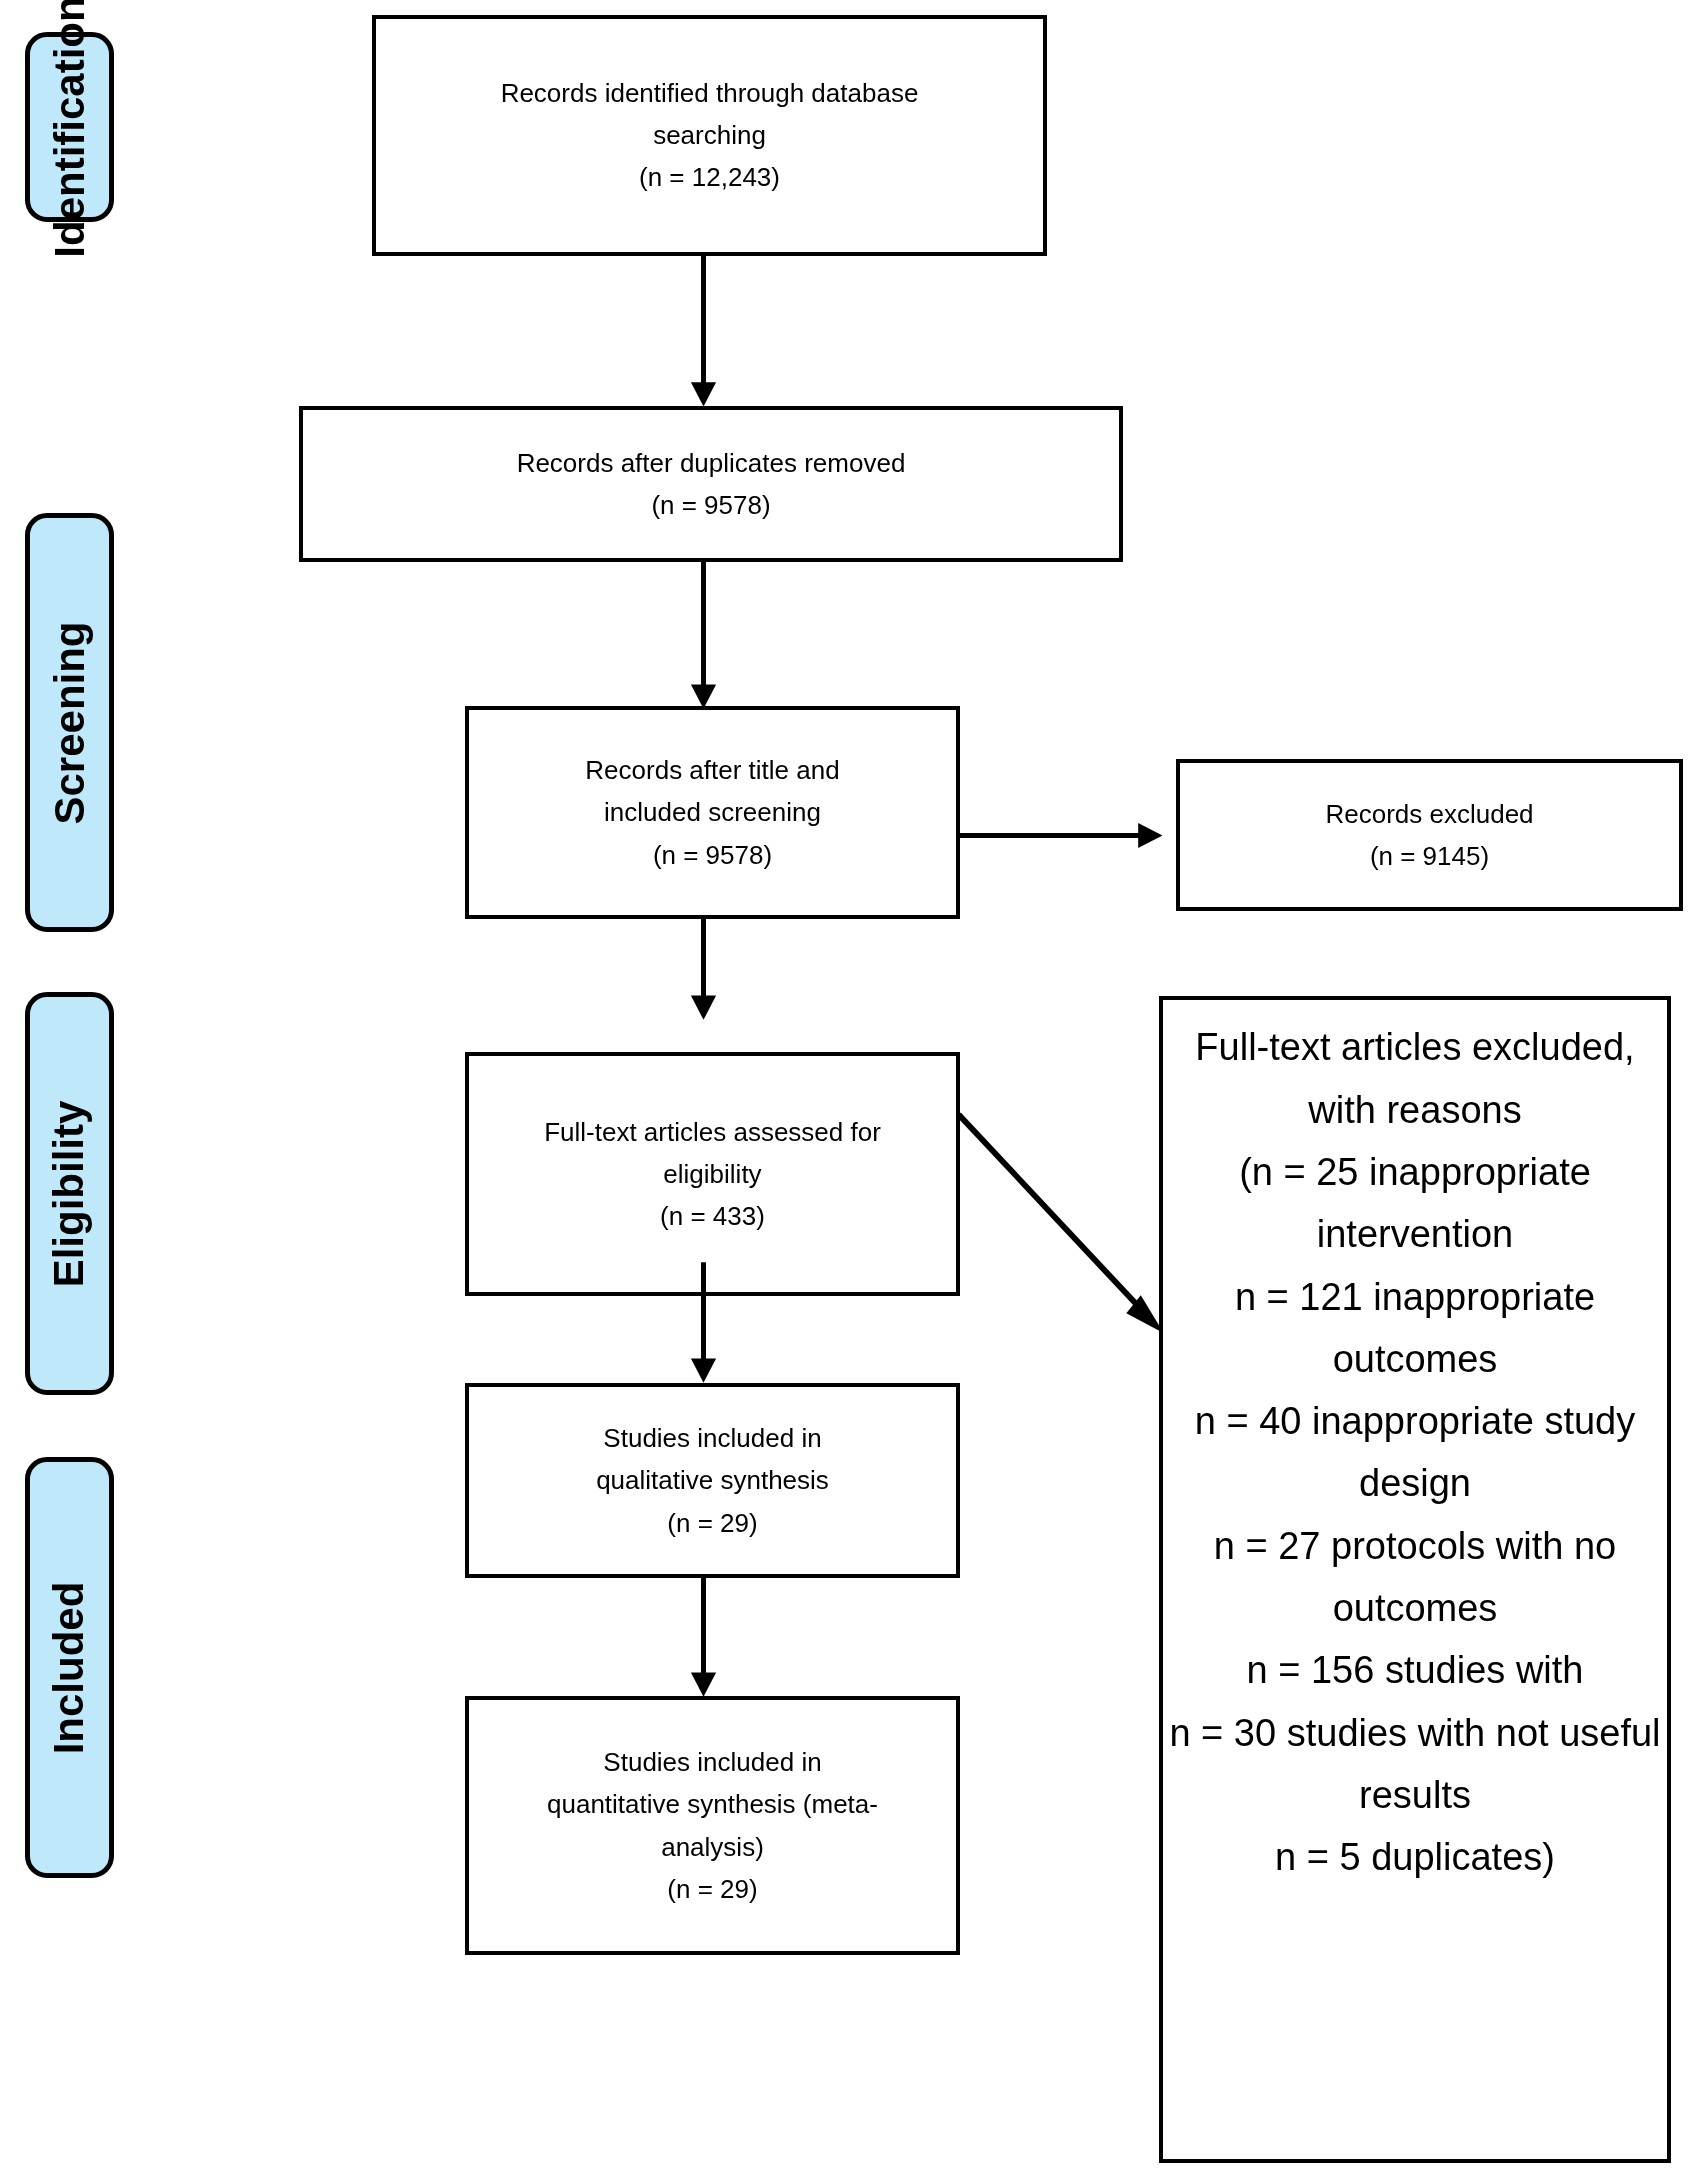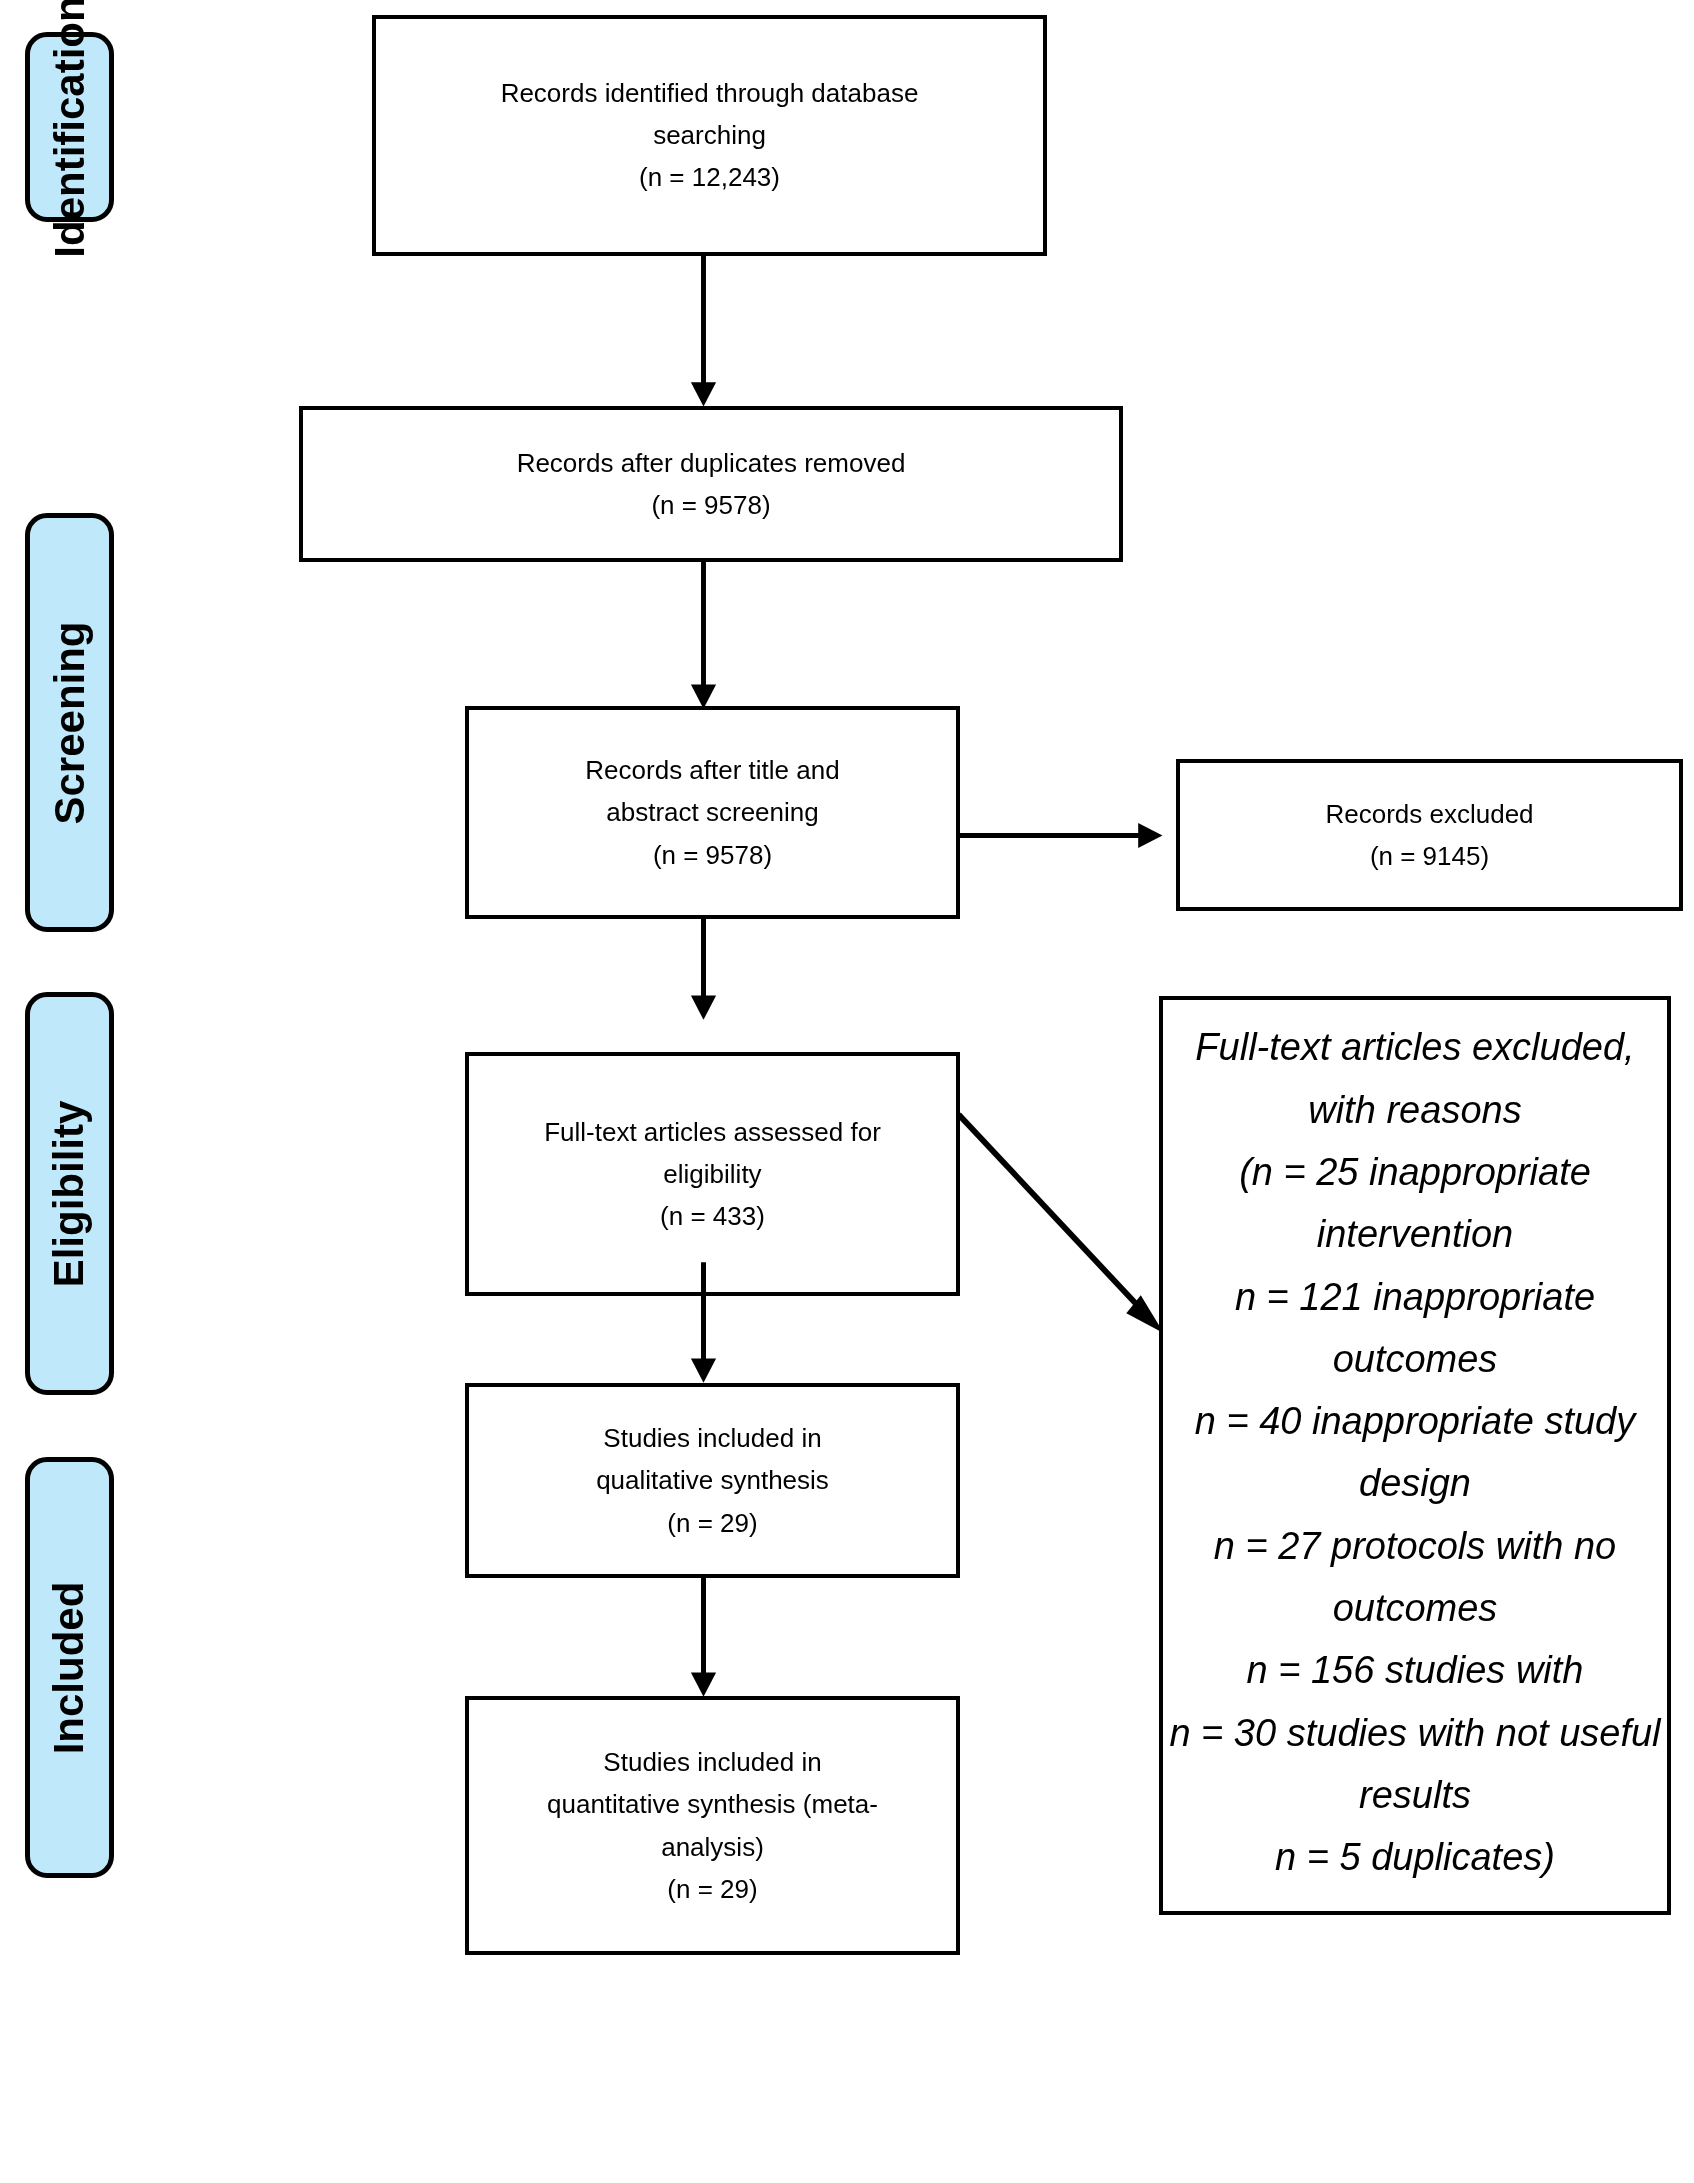--- a/index.html
+++ b/index.html
@@ -114,21 +114,21 @@
 
   <div class="conn" style="left:690px; top:561px; width:27px; height:149px;">
     <svg width="27" height="149" viewBox="0 0 60 330">
       <line x1="30" y1="0" x2="30" y2="290" stroke="#000" stroke-width="11"></line>
       <polygon points="30,328 2,274 58,274" fill="#000"></polygon>
     </svg>
   </div>
 
   <div class="flow-box" style="left:465px; top:706px; width:495px; height:213px;">
     <div class="line">Records after title and</div>
-    <div class="line">abstract screening</div>
+    <div class="line">included screening</div>
     <div class="line">(n = 9578)</div>
   </div>
 
   <div class="conn" style="left:958px; top:822px; width:206px; height:27px;">
     <svg width="206" height="27" viewBox="0 0 455 60">
       <line x1="0" y1="30" x2="415" y2="30" stroke="#000" stroke-width="11"></line>
       <polygon points="453,30 399,2 399,58" fill="#000"></polygon>
     </svg>
   </div>
 
@@ -150,21 +150,21 @@
     <div class="line">(n = 433)</div>
   </div>
 
   <div class="conn" style="left:955px; top:1109px; width:217px; height:226px;">
     <svg width="217" height="226" viewBox="0 0 480 500">
       <line x1="8" y1="12" x2="420" y2="452" stroke="#000" stroke-width="13"></line>
       <polygon points="462,496 379,452 411,412" fill="#000"></polygon>
     </svg>
   </div>
 
-  <div class="flow-box reasons" style="left:1159px; top:996px; width:512px; height:919px;font-style:italic;">
+  <div class="flow-box reasons" style="left:1159px; top:996px; width:512px; height:1167px;">
     <div class="line">Full-text articles excluded,</div>
     <div class="line">with reasons</div>
     <div class="line">(n = 25 inappropriate</div>
     <div class="line">intervention</div>
     <div class="line">n = 121 inappropriate</div>
     <div class="line">outcomes</div>
     <div class="line">n = 40 inappropriate study</div>
     <div class="line">design</div>
     <div class="line">n = 27 protocols with no</div>
     <div class="line">outcomes</div>

